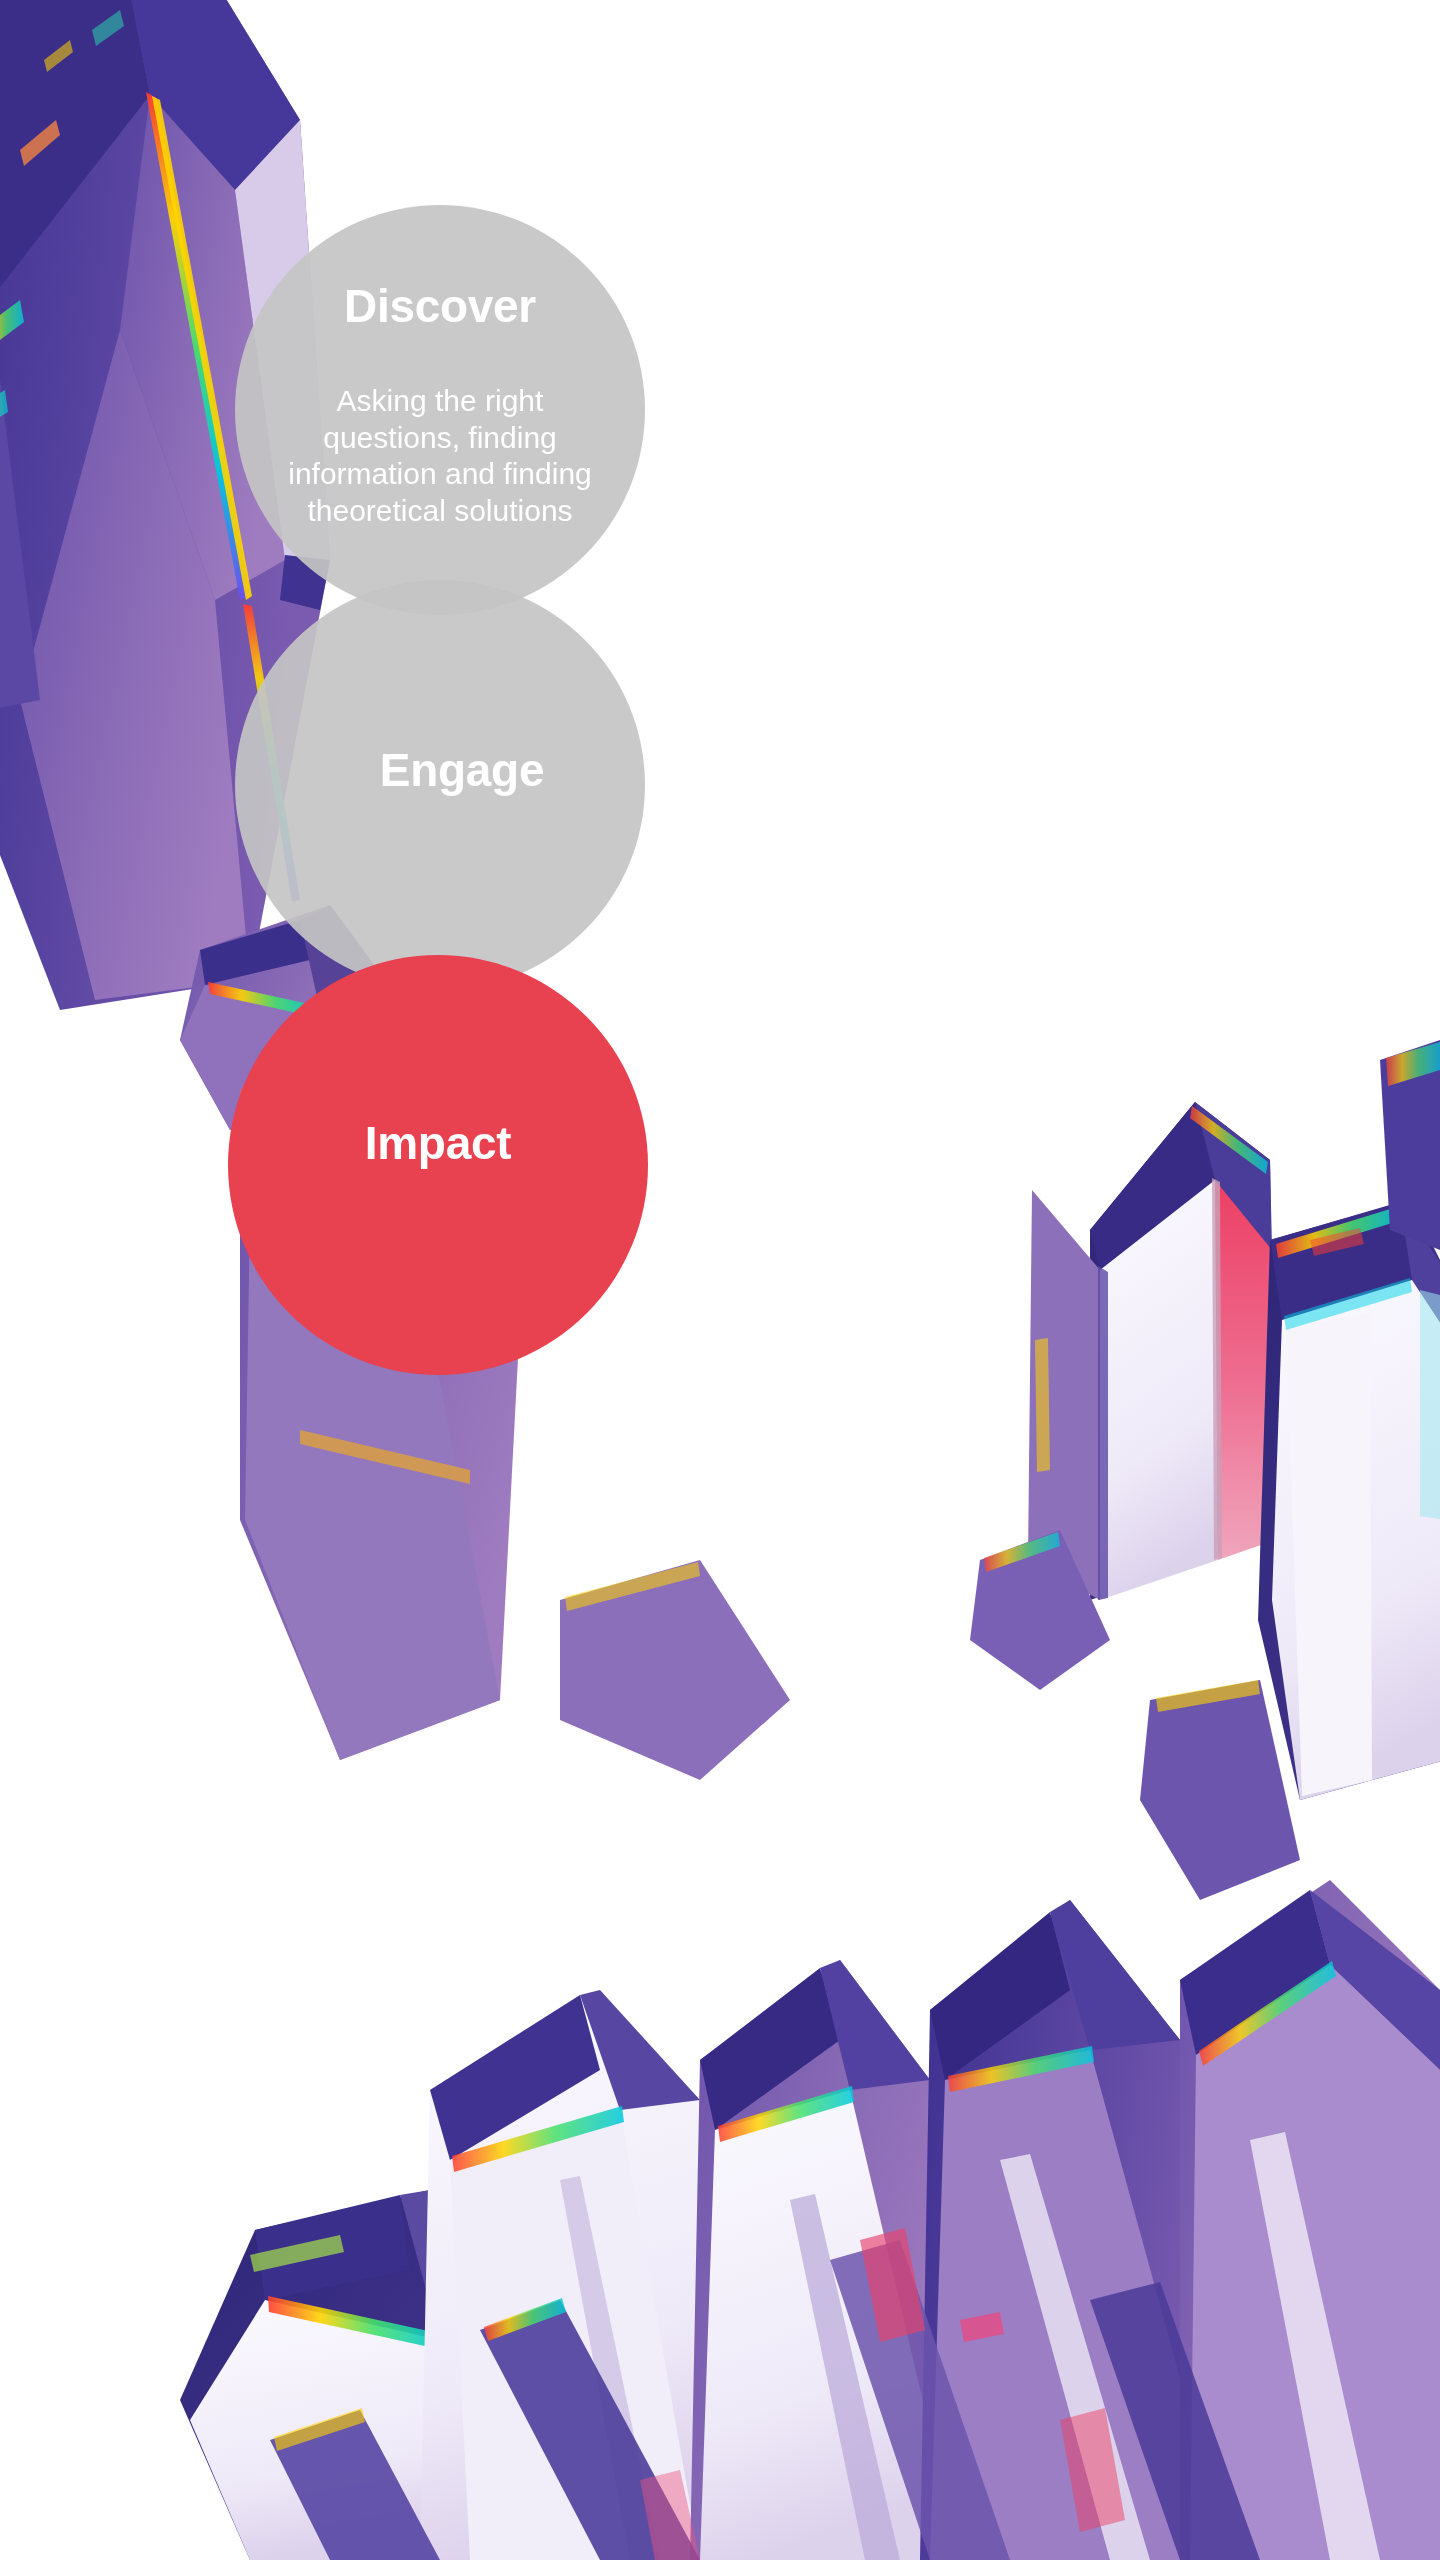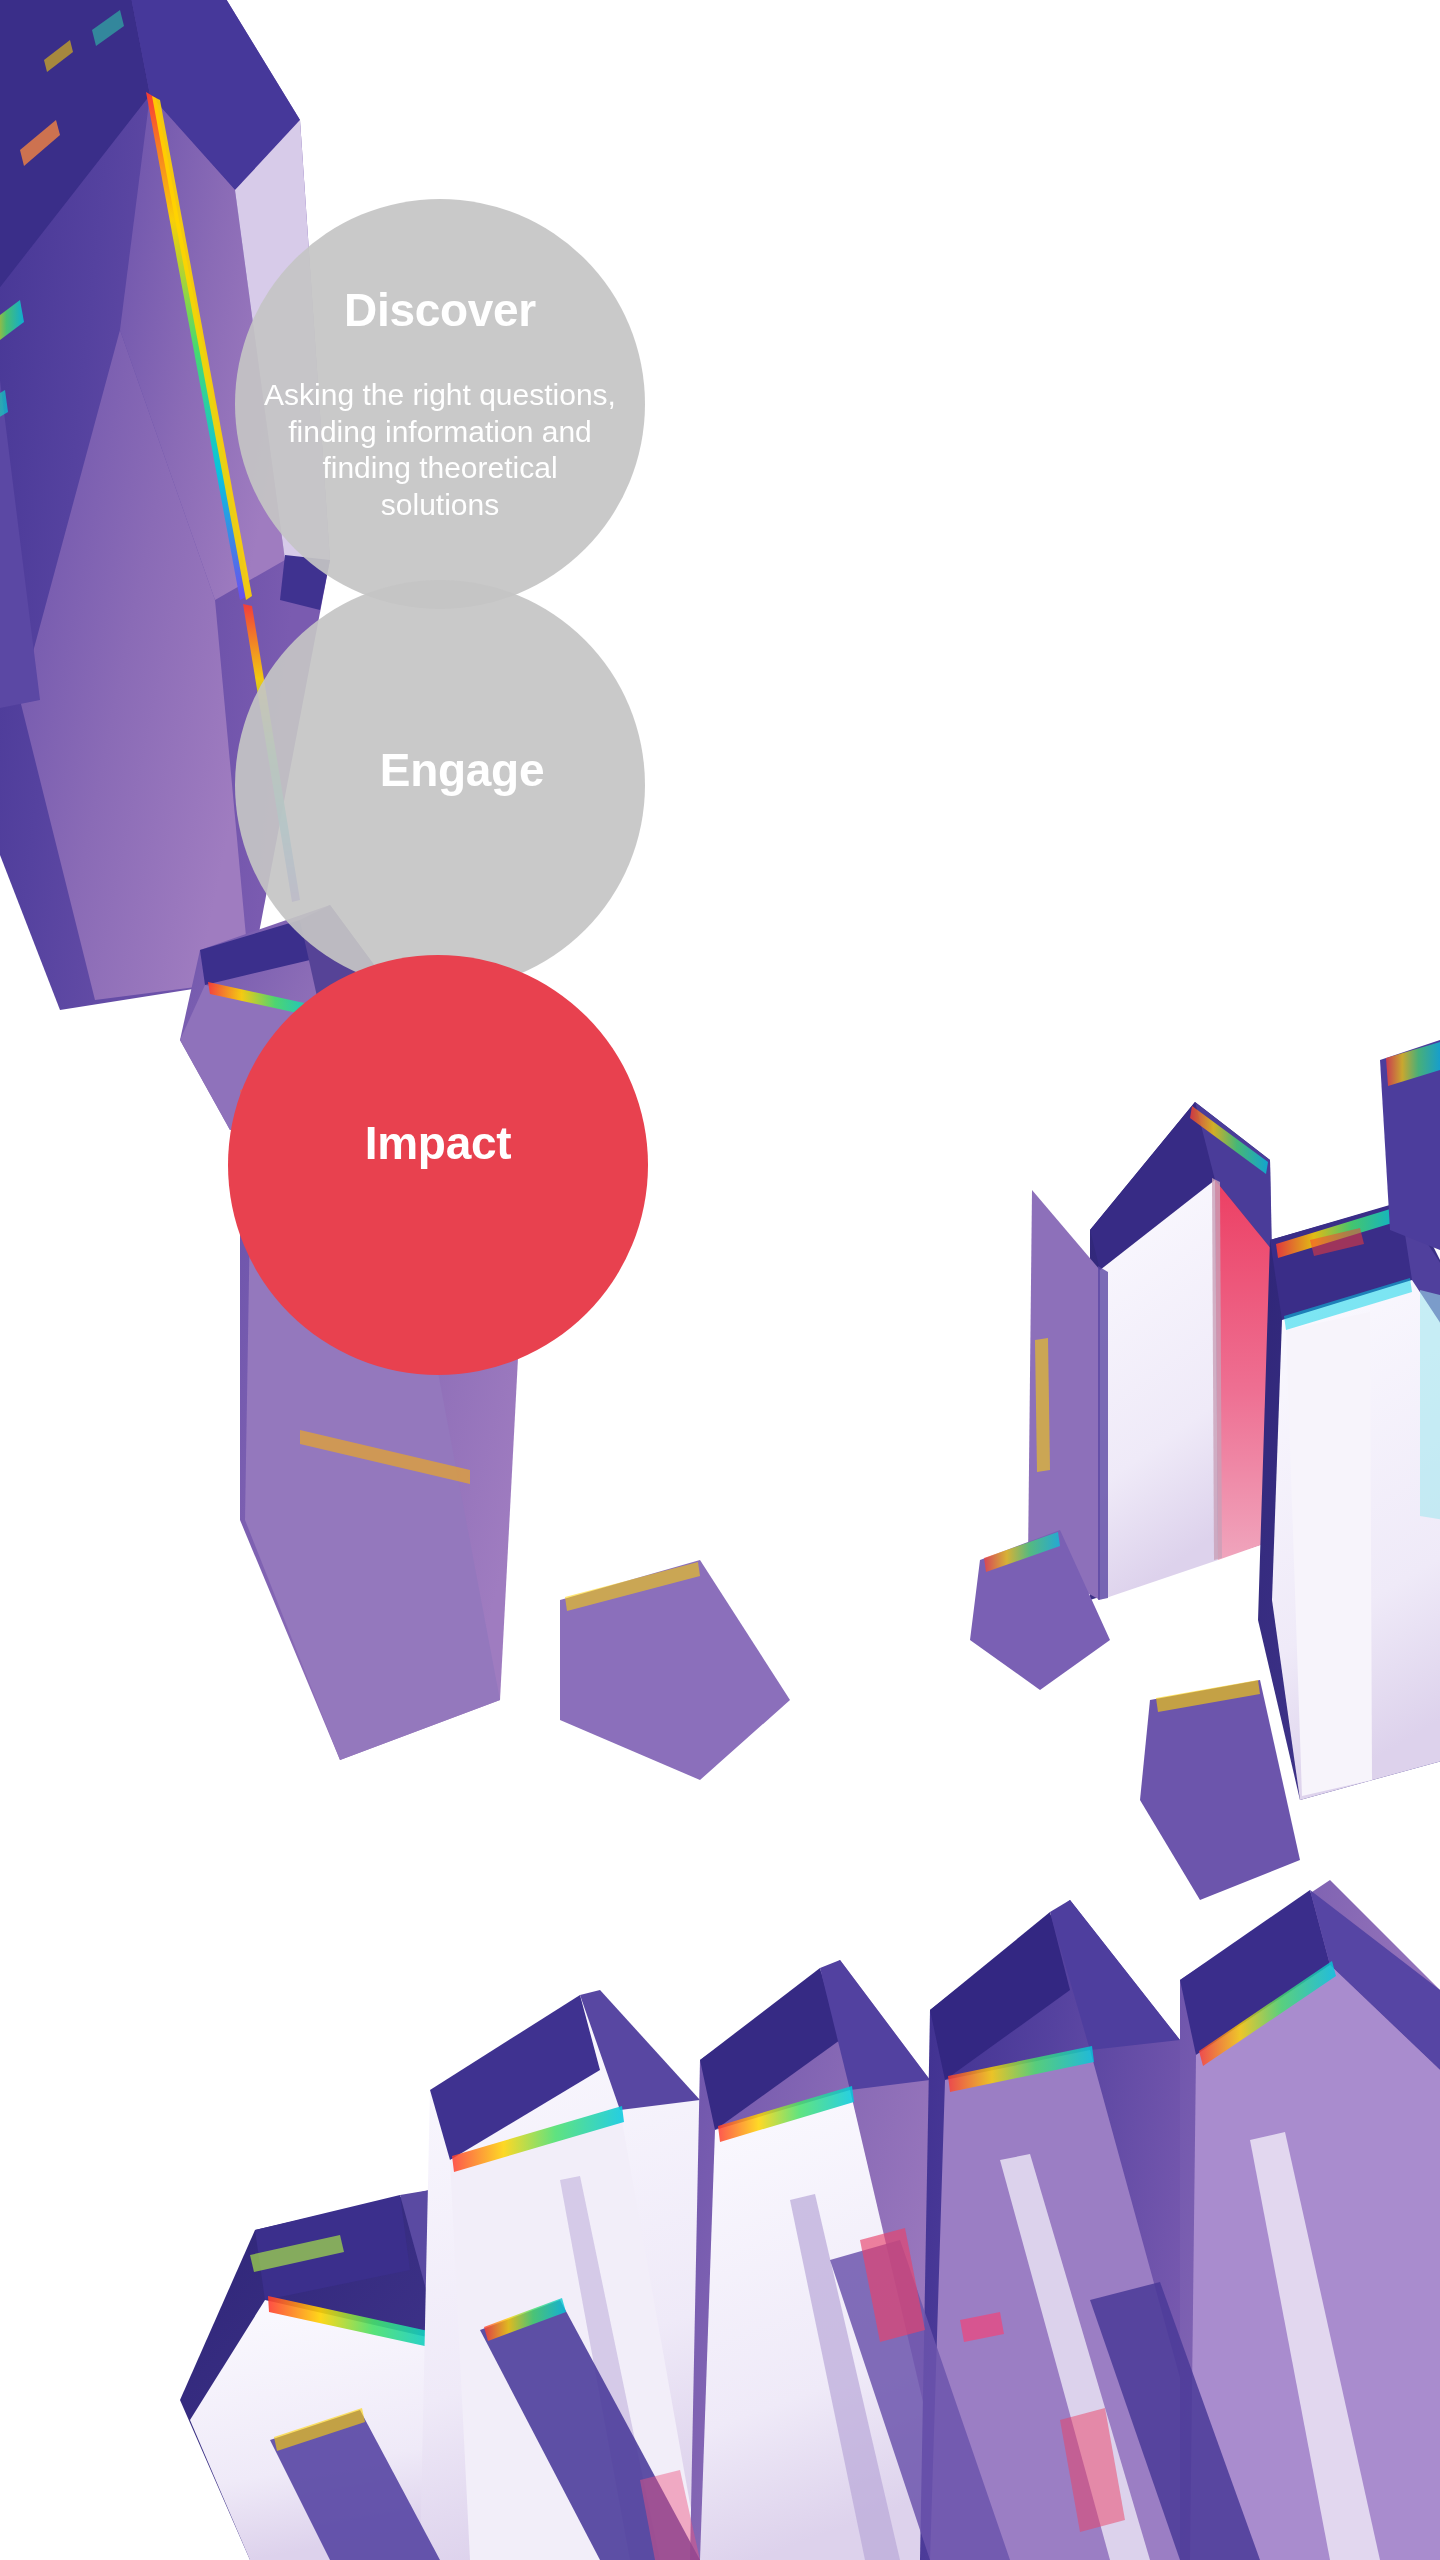--- a/index.html
+++ b/index.html
@@ -51,27 +51,27 @@
     font-size: 46px;
     line-height: 1.1;
     letter-spacing: -0.3px;
     margin: 0 0 34px 0;
   }
   .circle-body {
     color: #ffffff;
     font-weight: 400;
     font-size: 30px;
     line-height: 1.22;
-    margin: 0;
+    margin: 10px;
     max-width: 370px;
   }
 
   
   #circle-discover {
-    left: 235px; top: 199px;
+    left: 235px; top: 205px;
     width: 410px; height: 410px;
     padding: 0 26px;
     gap: 12px;
   }
   #circle-discover .circle-title { margin-bottom: 30px; }
 
   #circle-engage {
     left: 235px; top: 580px;
     width: 410px; height: 410px;
     padding: 0 20px;

